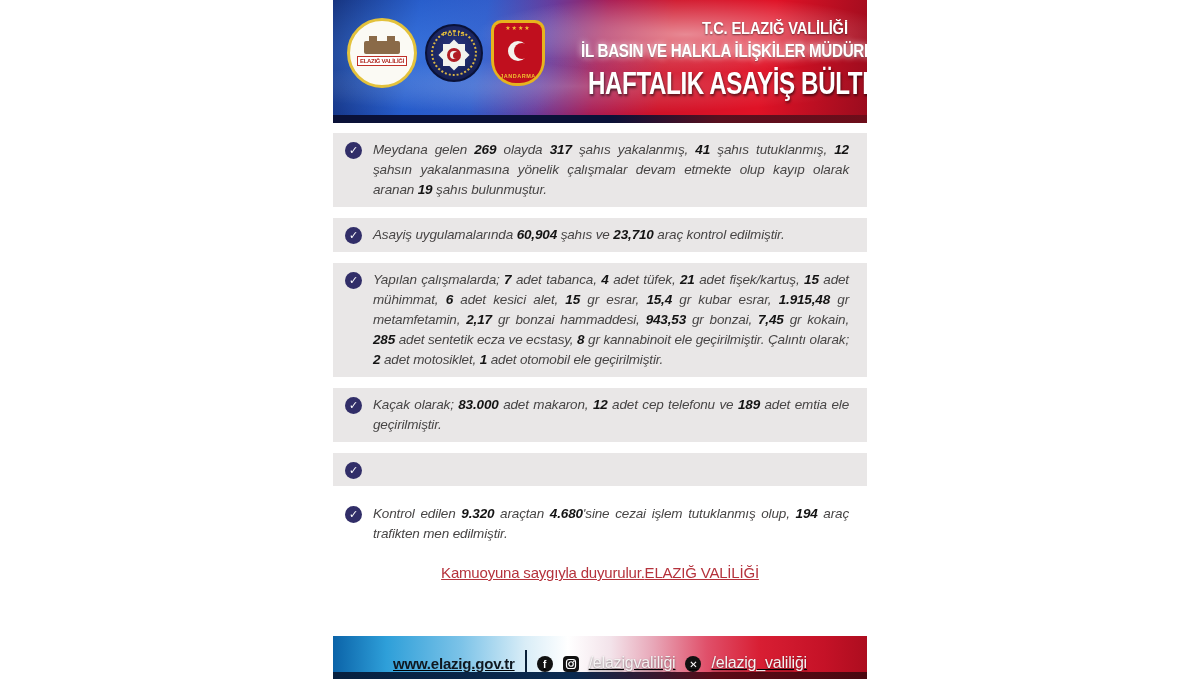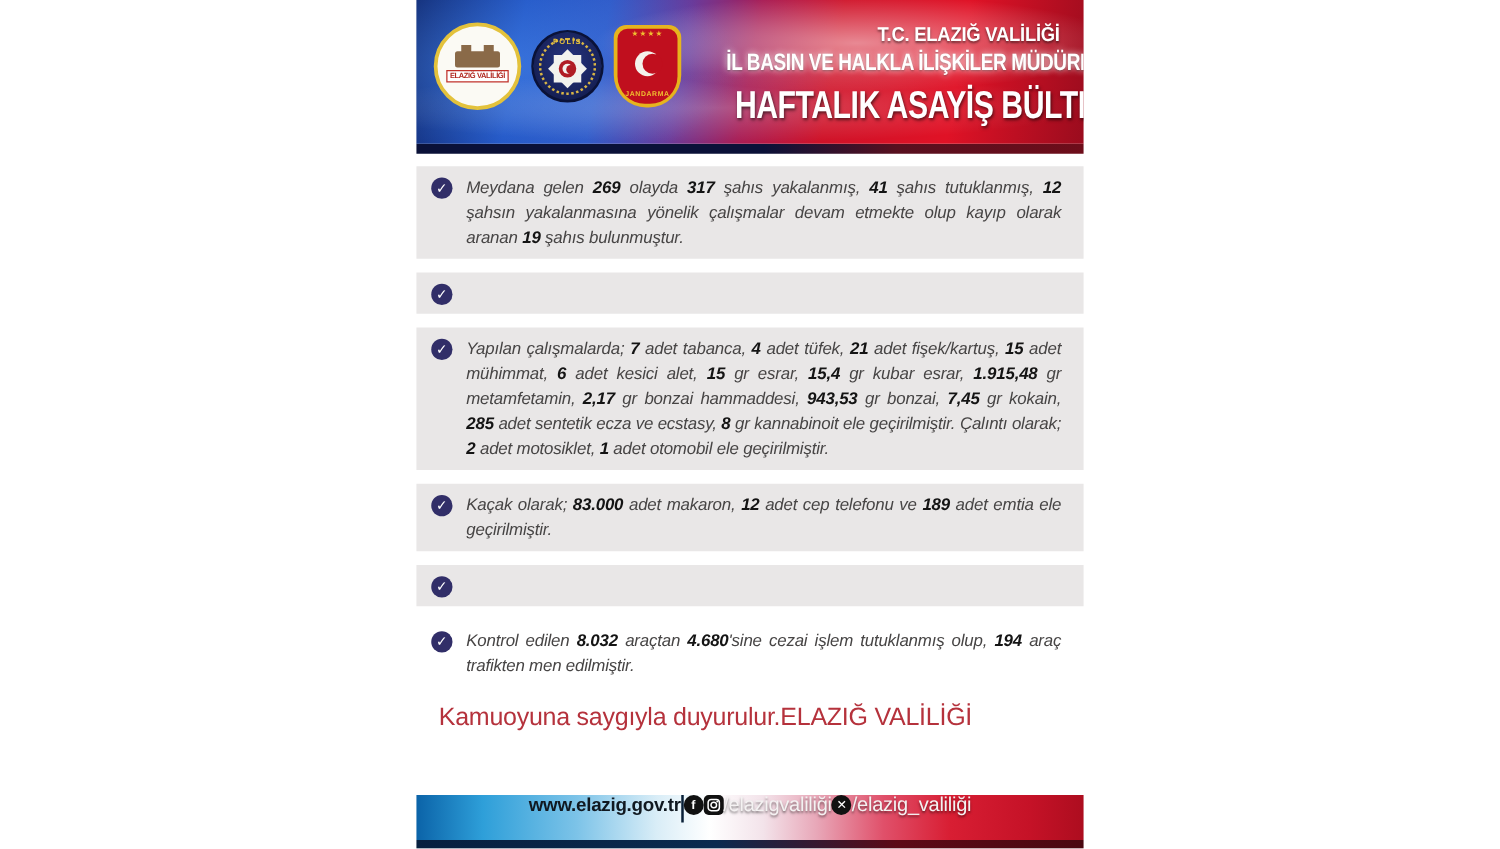--- a/index.html
+++ b/index.html
@@ -64,27 +64,27 @@
 
   
   .content{padding-top:10px;}
   .row{display:flex;gap:11px;padding:7px 18px 7px 12px;margin-bottom:11px;box-sizing:border-box;}
   .row.shade{background:#e9e7e7;}
   .check{flex:0 0 auto;width:17px;height:17px;border-radius:50%;background:#312e68;color:#ffffff;
     display:flex;align-items:center;justify-content:center;font-size:11px;font-weight:bold;margin-top:2px;}
   .btext{margin:0;flex:1;font-size:13.5px;line-height:20px;color:#474545;text-align:justify;letter-spacing:-0.15px;font-style:italic;}
   .btext .num{font-weight:bold;color:#141414;}
 
-  .signoff{display:flex;justify-content:flex-start;padding:2px 18px 0 18px;
-    color:#b5323c;font-size:20px;letter-spacing:-0.2px;}
+  .signoff{display:flex;justify-content:center;padding:2px 18px 0 18px;
+    color:#b5323c;font-size:15px;letter-spacing:-0.2px;text-decoration:underline;}
 
   
   .bottombar{position:absolute;left:0;bottom:0;width:100%;}
-  .bar-main{height:36px;display:flex;align-items:flex-start;justify-content:center;gap:0;
-    background:linear-gradient(90deg,#0b63a8 0%,#2e9fd9 10%,#7cc3e8 24%,#d9edf7 36%,#ffffff 44%,#f3e3ea 52%,#e8a7b8 60%,#e0506a 70%,#d81e33 80%,#c51227 92%,#ad0d1f 100%);}
+  .bar-main{height:36px;display:flex;align-items:flex-end;justify-content:center;gap:10px;
+    background:linear-gradient(90deg,#0b63a8 0%,#2e9fd9 10%,#7cc3e8 24%,#d9edf7 36%,#ffffff 44%,#f3e3ea 52%,#e8a7b8 60%,#e0506a 70%,#d81e33 80%,#c51227 92%,#ad0d1f 100%);text-decoration:underline;}
   .bar-edge{height:7px;background:linear-gradient(90deg,#07203f 0%,#0a2a4f 45%,#5c0a16 72%,#4a0810 100%);}
   .www{font-size:15px;color:#101820;font-weight:bold;letter-spacing:-0.2px;}
   .vsep{width:2px;height:22px;background:#0a2038;}
   .soc-icon{width:16px;height:16px;border-radius:50%;background:#111111;color:#ffffff;display:flex;
     align-items:center;justify-content:center;font-size:10px;font-weight:bold;flex:0 0 auto;}
   .soc-icon.ig{border-radius:4px;}
   .handle{font-size:16px;color:#f4f2f2;text-shadow:0 1px 2px rgba(0,0,0,.5);letter-spacing:-0.2px;}
 </style>
 </head>
 <body>
@@ -122,35 +122,36 @@
     <div class="header-edge"></div>
 
 
     <div class="content">
         <div class="row shade">
           <span class="check">✓</span>
           <p class="btext"><span>Meydana gelen </span><span class="num">269</span><span> olayda </span><span class="num">317</span><span> şahıs yakalanmış, </span><span class="num">41</span><span> şahıs tutuklanmış, </span><span class="num">12</span><span> şahsın yakalanmasına yönelik çalışmalar devam etmekte olup kayıp olarak aranan </span><span class="num">19</span><span> şahıs bulunmuştur.</span></p>
         </div>
         <div class="row shade">
           <span class="check">✓</span>
+          <p class="btext"><span>Asayiş uygulamalarında </span><span class="num">60,904</span><span> şahıs ve </span><span class="num">23,710</span><span> araç kontrol edilmiştir.</span></p>
         </div>
         <div class="row shade">
           <span class="check">✓</span>
           <p class="btext"><span>Yapılan çalışmalarda; </span><span class="num">7</span><span> adet tabanca, </span><span class="num">4</span><span> adet tüfek, </span><span class="num">21</span><span> adet fişek/kartuş, </span><span class="num">15</span><span> adet mühimmat, </span><span class="num">6</span><span> adet kesici alet, </span><span class="num">15</span><span> gr esrar, </span><span class="num">15,4</span><span> gr kubar esrar, </span><span class="num">1.915,48</span><span> gr metamfetamin, </span><span class="num">2,17</span><span> gr bonzai hammaddesi, </span><span class="num">943,53</span><span> gr bonzai, </span><span class="num">7,45</span><span> gr kokain, </span><span class="num">285</span><span> adet sentetik ecza ve ecstasy, </span><span class="num">8</span><span> gr kannabinoit ele geçirilmiştir. Çalıntı olarak; </span><span class="num">2</span><span> adet motosiklet, </span><span class="num">1</span><span> adet otomobil ele geçirilmiştir.</span></p>
         </div>
         <div class="row shade">
           <span class="check">✓</span>
           <p class="btext"><span>Kaçak olarak; </span><span class="num">83.000</span><span> adet makaron, </span><span class="num">12</span><span> adet cep telefonu ve </span><span class="num">189</span><span> adet emtia ele geçirilmiştir.</span></p>
         </div>
         <div class="row shade">
           <span class="check">✓</span>
         </div>
         <div class="row">
           <span class="check">✓</span>
-          <p class="btext"><span>Kontrol edilen </span><span class="num">8.032</span><span> araçtan </span><span class="num">4.680</span><span>'sine cezai işlem tutuklanmış olup, </span><span class="num">194</span><span> araç trafikten men edilmiştir.</span></p>
+          <p class="btext"><span>Kontrol edilen </span><span class="num">9.320</span><span> araçtan </span><span class="num">4.680</span><span>'sine cezai işlem tutuklanmış olup, </span><span class="num">194</span><span> araç trafikten men edilmiştir.</span></p>
         </div>
       </div>
 
     <div class="signoff">
       <span>Kamuoyuna saygıyla duyurulur.</span>
       <span>ELAZIĞ VALİLİĞİ</span>
     </div>
 
     <div class="bottombar">
       <div class="bar-main">

